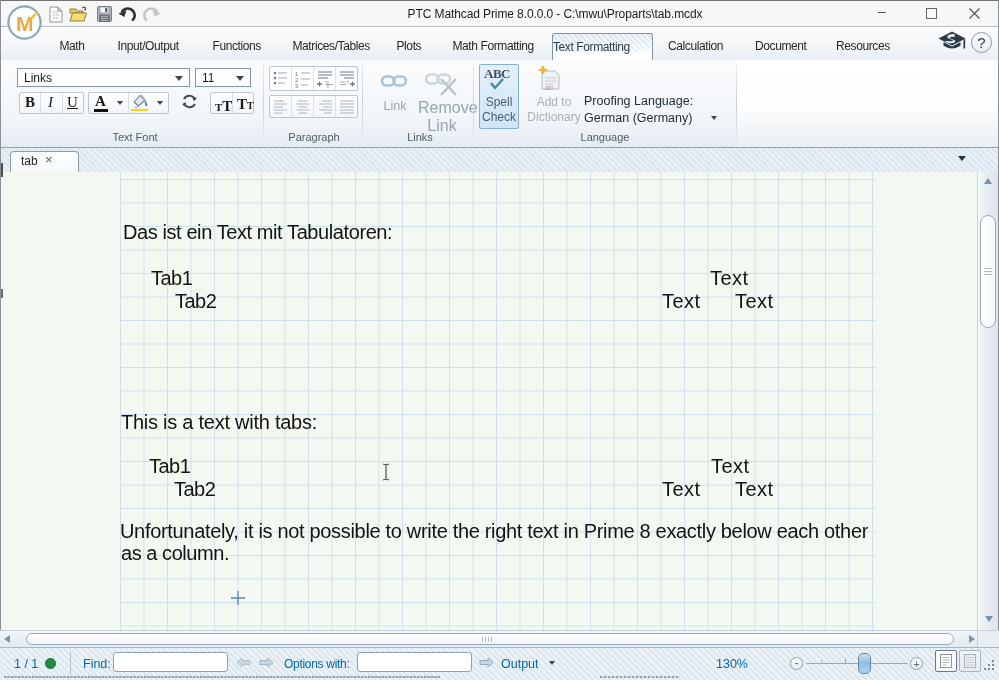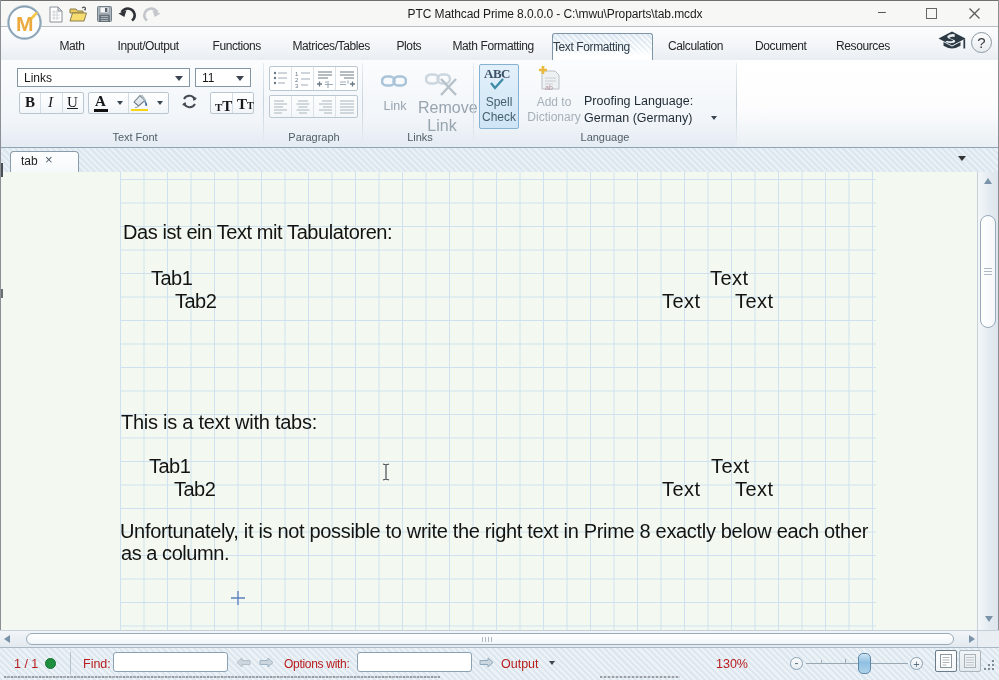--- a/index.html
+++ b/index.html
@@ -35,21 +35,21 @@
 .dt{position:absolute;font-size:20px;color:#131313;white-space:nowrap;letter-spacing:-0.5px}
 
 #vscroll{left:977px;top:172px;width:21px;height:458px;background:linear-gradient(to right,#f4f7f9,#e3eaf0 60%,#dde5ec);border-left:1px solid #c5d0da}
 #vthumb{left:2px;top:43px;width:16px;height:113px;background:linear-gradient(to right,#ffffff,#f4f7f9);border:1px solid #99aaba;border-radius:8px}
 #hscroll{left:0;top:630px;width:978px;height:17px;background:linear-gradient(#f2f5f8,#e2e9ef);border-top:1px solid #c5d0da;border-right:1px solid #c5d0da}
 #hthumb{left:26px;top:2px;width:928px;height:12px;background:linear-gradient(#ffffff,#f1f5f8);border:1px solid #99aaba;border-radius:6px}
 #corner{left:978px;top:630px;width:21px;height:17px;background:#e9eef3;border-top:1px solid #c5d0da}
 .tri{width:0;height:0;position:absolute}
 
 #sbar{left:0;top:647px;width:999px;height:33px;background:repeating-linear-gradient(45deg,#dce7f0 0 2.2px,#ecf2f6 2.2px 4.4px);border-top:1px solid #a9b8c4}
-.stx{font-size:12.5px;color:#b91c1c}
+.stx{font-size:12.5px;color:#0369a1}
 .sinput{background:#fff;border:1px solid #8ba1b4;border-radius:3px;height:20px}
 </style></head><body>
 
 <div class="a" id="tbar"></div>
 <div class="a" id="title">PTC Mathcad Prime 8.0.0.0 - C:\mwu\Proparts\tab.mcdx</div>
 <div class="a wbtn" style="left:878px;top:3px;color:#555">–</div>
 <div class="a" style="left:926px;top:8px;width:11px;height:11px;border:1px solid #666"></div>
 <svg class="a" style="left:969px;top:8px" width="11" height="11" viewBox="0 0 11 11">
     <path d="M0.5 0.5 L10.5 10.5 M10.5 0.5 L0.5 10.5" stroke="#5a5a5a" stroke-width="1.3"></path>
   </svg>

